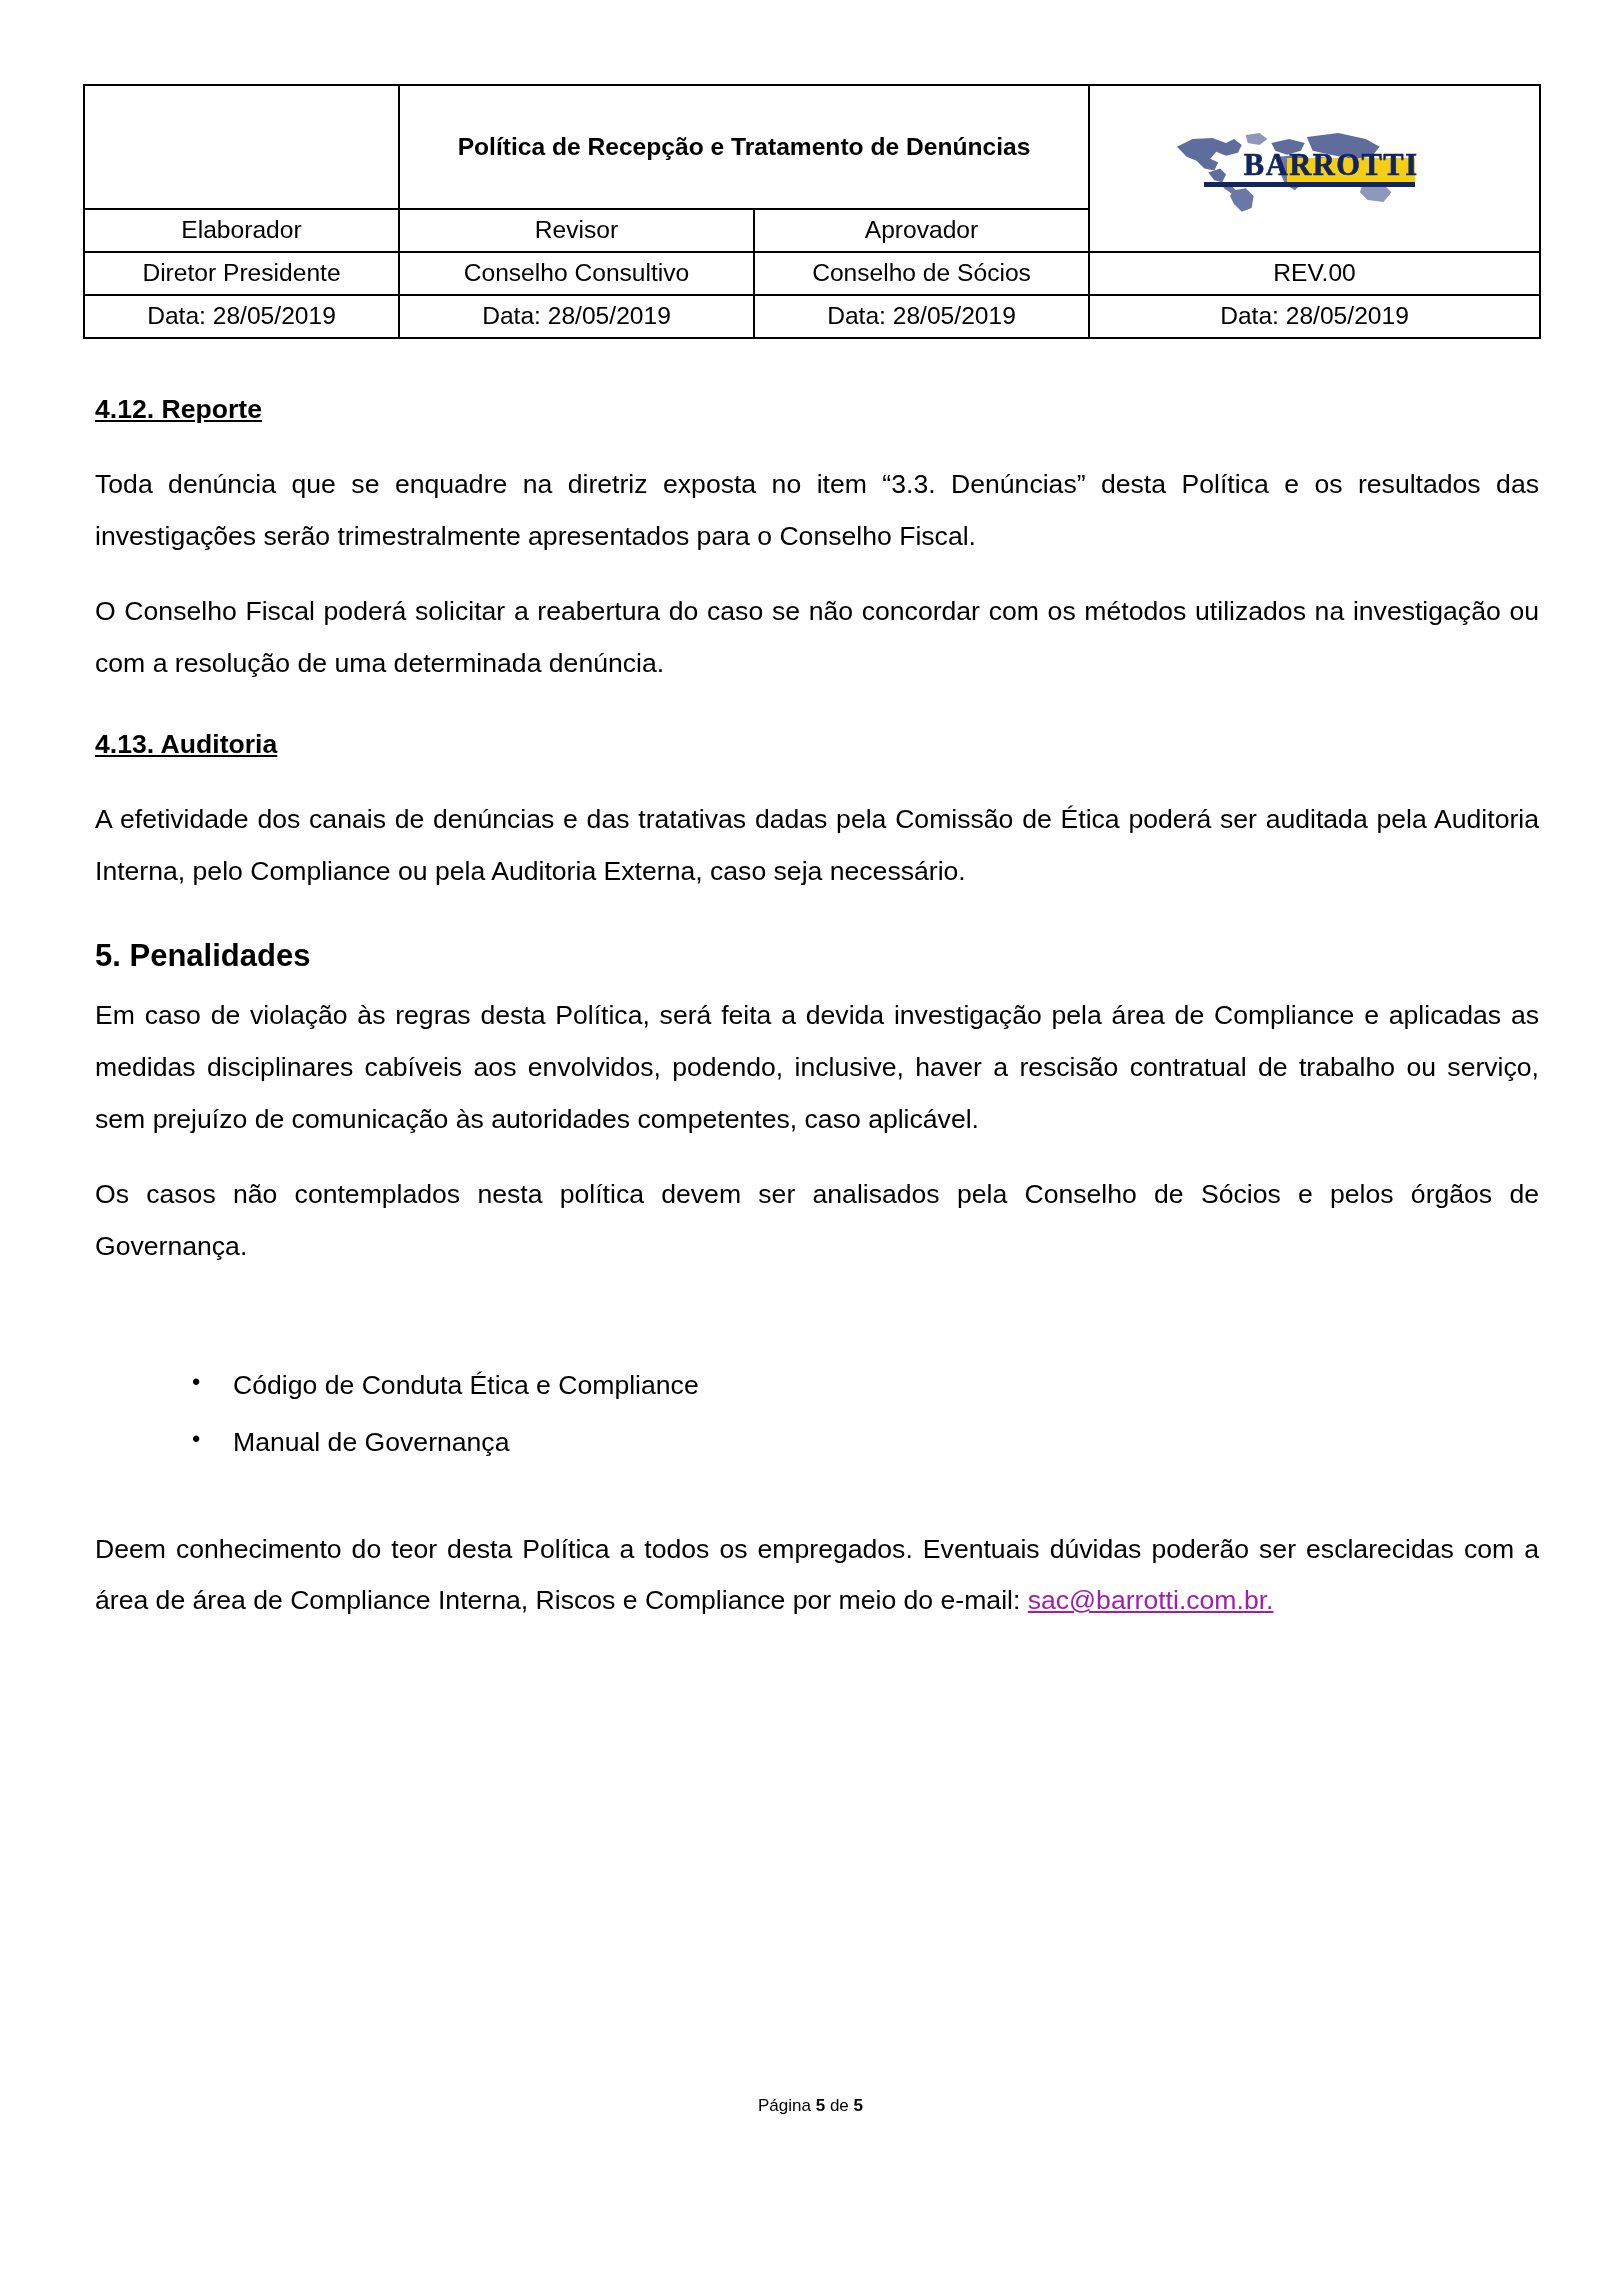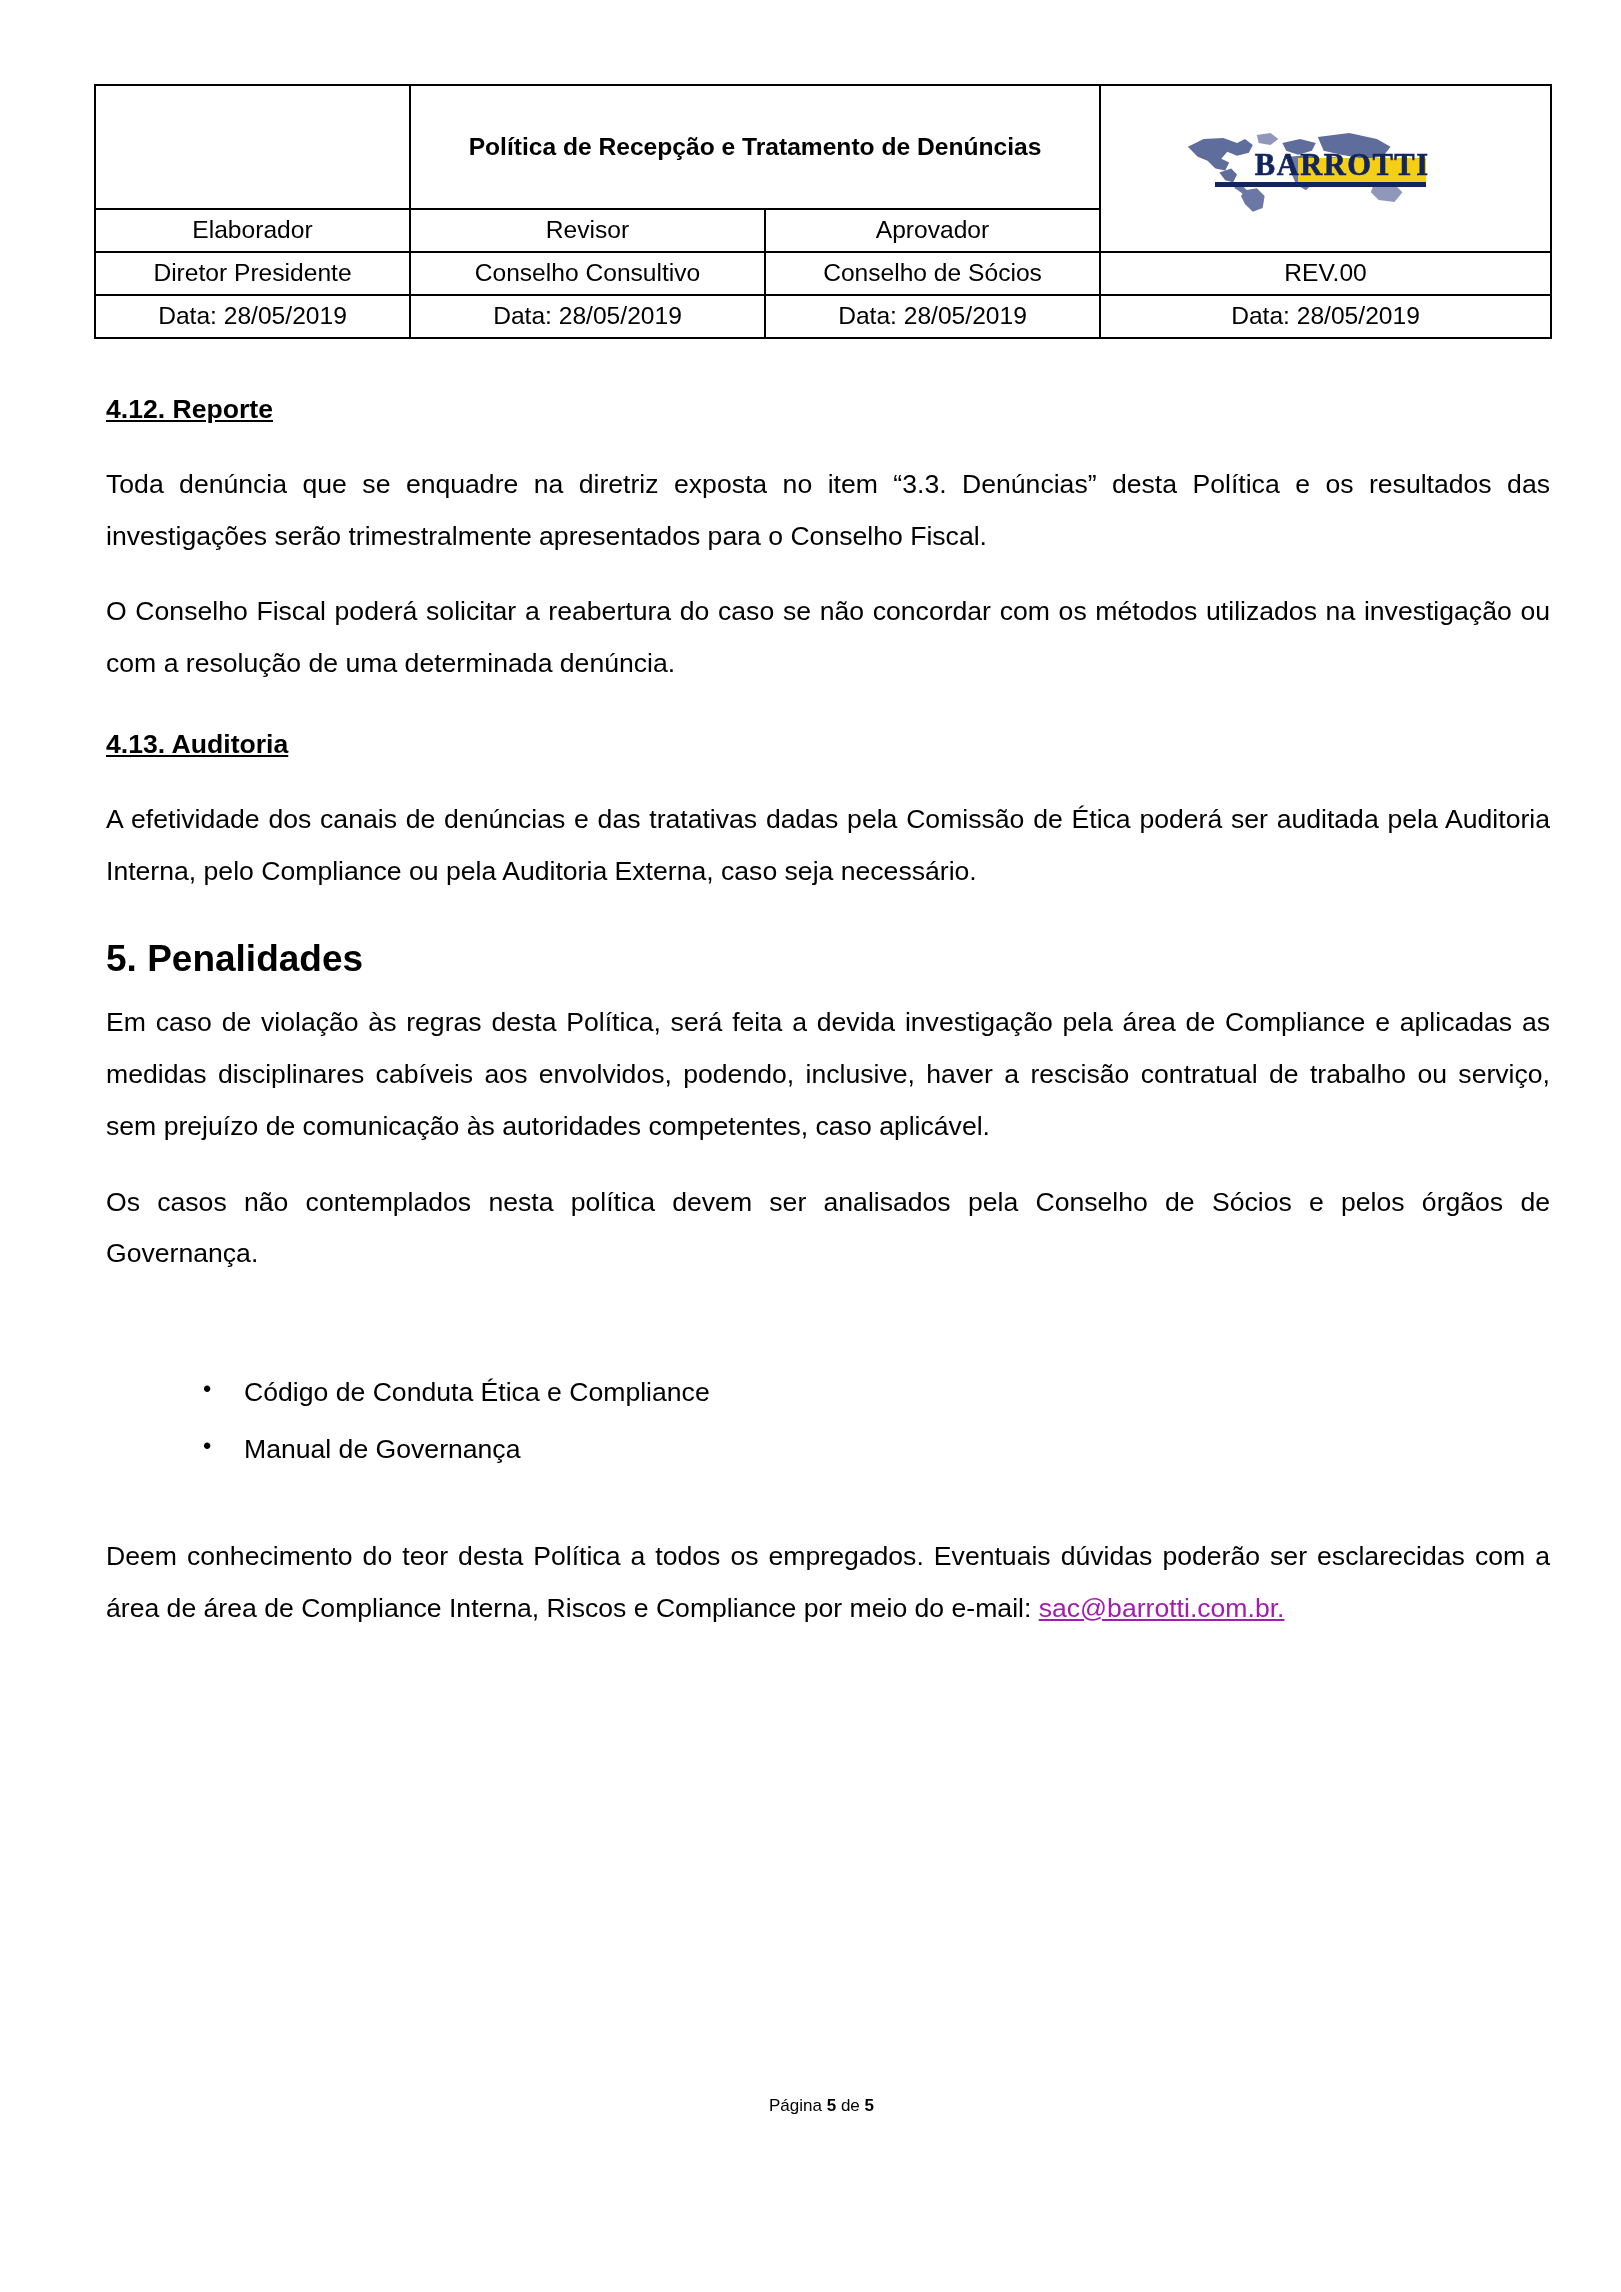--- a/index.html
+++ b/index.html
@@ -12,21 +12,21 @@
     width: 1621px;
     height: 2292px;
     position: relative;
     font-family: "Liberation Sans", sans-serif;
     color: #000000;
     overflow: hidden;
   }
 
   .page {
     position: absolute;
-    left: 11px; top: 0;
+    left: 0; top: 0;
     width: 1383px;
     height: 2292px;
     background: #ffffff;
   }
 
   
   .header-table {
     position: absolute;
     left: 83px;
     top: 84px;
@@ -115,21 +115,21 @@
   }
 
   .h-sub {
     font-size: 26.6px;
     font-weight: bold;
     margin: 0 0 33px 0;
     line-height: 1.2;
     text-decoration: underline;
   }
   .h-main {
-    font-size: 37px;
+    font-size: 31px;
     font-weight: bold;
     margin: 0 0 15.8px 0;
     line-height: 1.2;
   }
   p.para {
     font-size: 26.6px;
     line-height: 1.95;
     margin: 0 0 23.6px 0;
     text-align: justify;
     text-justify: inter-word;

